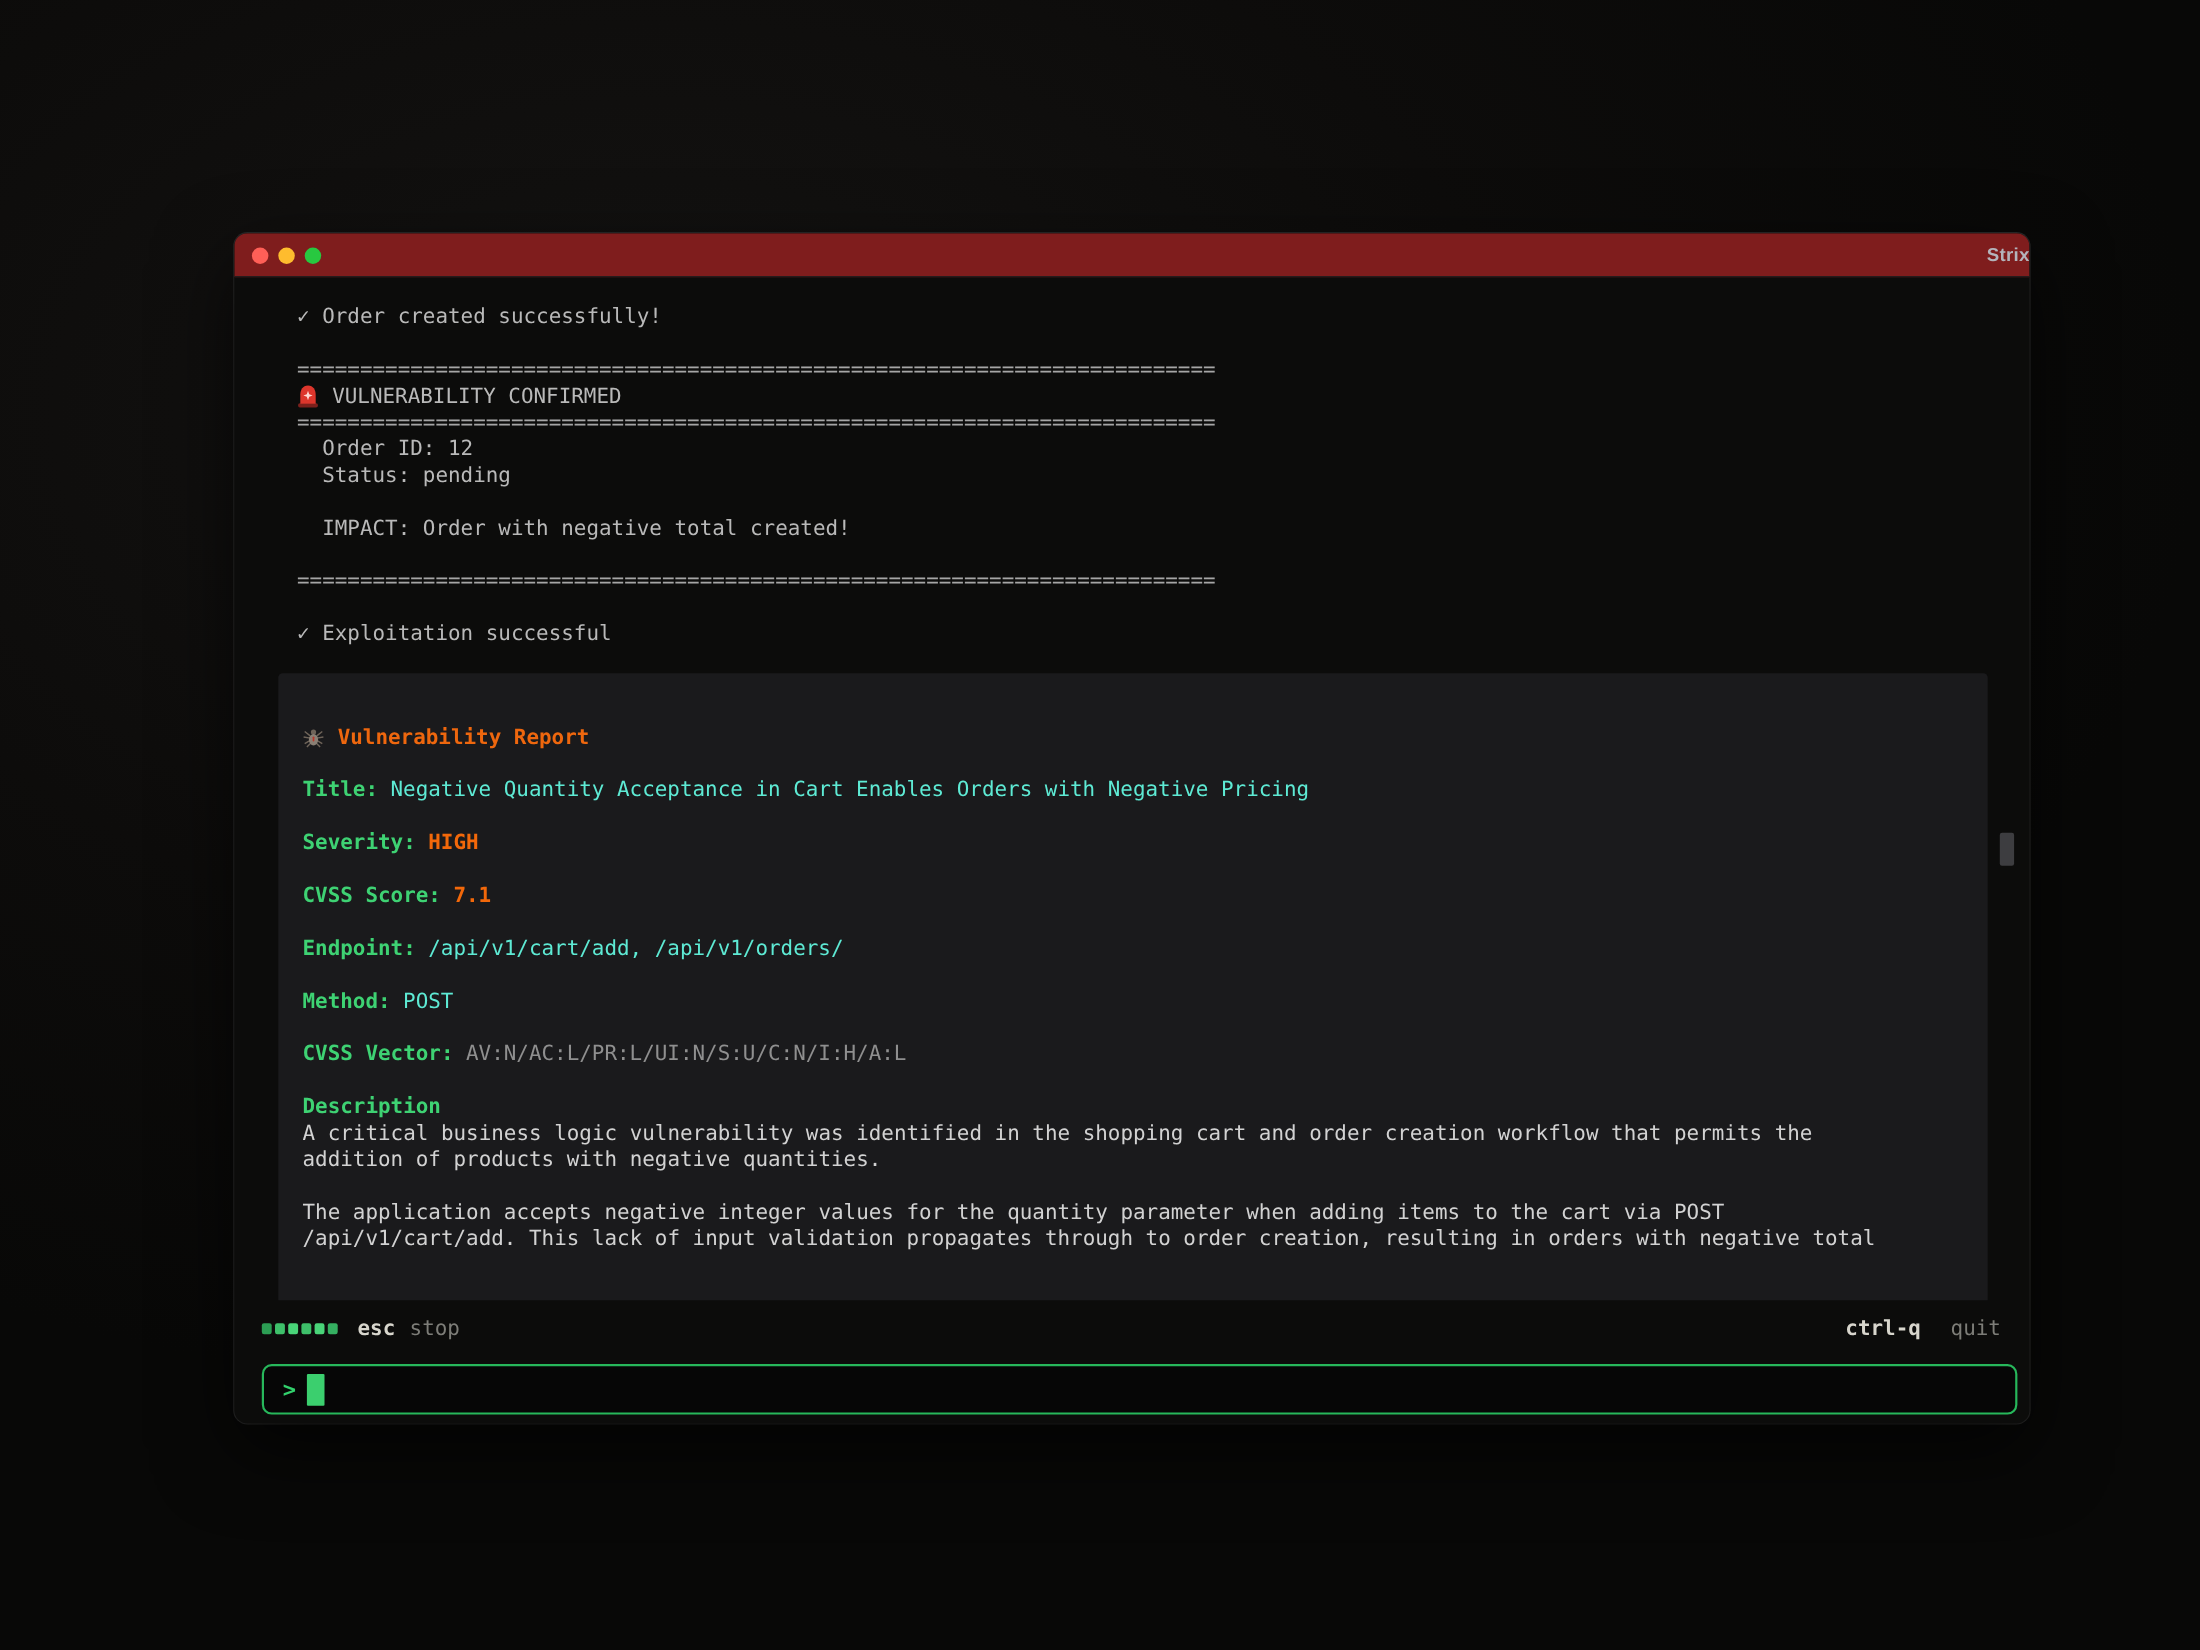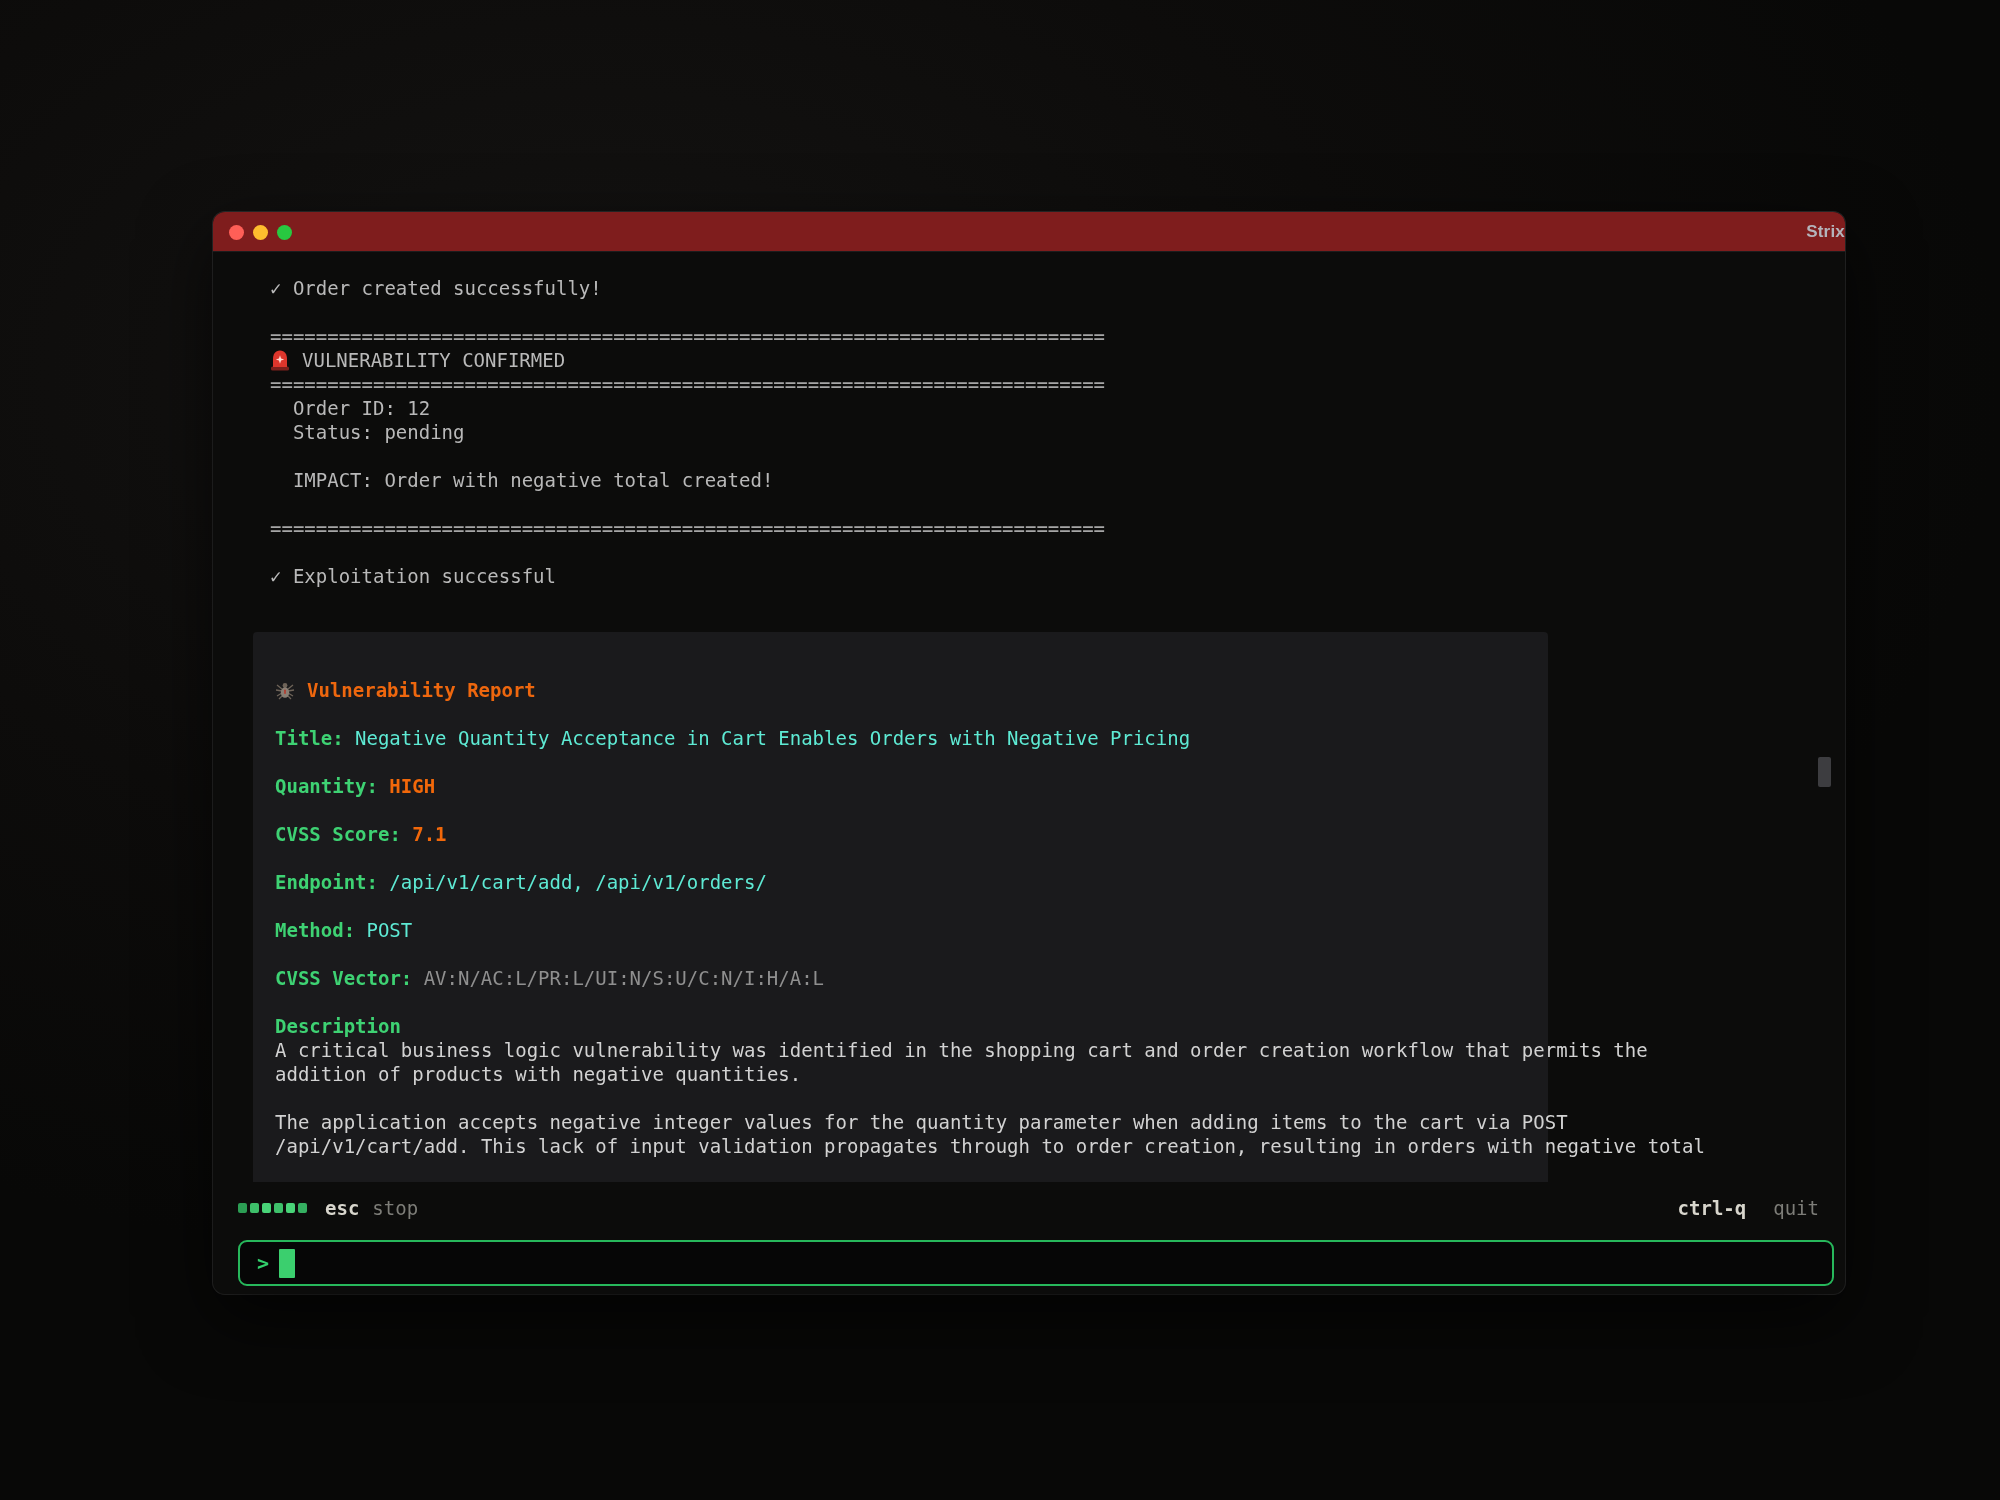--- a/index.html
+++ b/index.html
@@ -39,21 +39,21 @@
     padding-top:24px;
     font-size:19px; color:#b9b9b9;
   }
   .t-line { height:24px; line-height:24px; white-space:pre; padding-left:57px; }
   .t-line .sep { color:#a6a6a6; letter-spacing:0; }
   .confirm-line { display:flex; align-items:center; gap:12px; }
   .confirm-line svg { flex:0 0 auto; }
 
   
   .panel {
-    margin-top:20px; margin-left:40px; width:1295px;
+    margin-left:40px; width:1554px;
     background:#1a1a1c; border-radius:4px;
     padding:46px 4px 60px 22px;
   }
   .p-line { height:24px; line-height:24px; white-space:pre; }
   .report-head { display:flex; align-items:center; gap:12px; }
   .report-head .head-txt { color:#ee670e; font-weight:bold; }
   .lbl { color:#3ed273; font-weight:bold; margin-right:11.4px; }
   .val-normal { color:#5eead4; }
   .val-orange { color:#f2680a; font-weight:bold; }
   .val-dim { color:#8f8f8f; }
@@ -143,21 +143,21 @@
           <circle cx="10" cy="5.5" r="2.4" fill="#6f6459"></circle>
           <ellipse cx="10" cy="12.5" rx="4.2" ry="5.2" fill="#8a8075"></ellipse>
           <rect x="9.2" y="9.5" width="1.6" height="4.5" rx="0.8" fill="#b8372a"></rect>
         </svg>
         <span class="head-txt">Vulnerability Report</span>
       </div>
       <div class="p-line"></div>
 
       <div class="p-line"><span class="lbl">Title:</span><span class="val-normal">Negative Quantity Acceptance in Cart Enables Orders with Negative Pricing</span></div>
       <div class="p-line"></div>
-      <div class="p-line"><span class="lbl">Quantity:</span><span class="val-orange">HIGH</span></div>
+      <div class="p-line"><span class="lbl">Severity:</span><span class="val-orange">HIGH</span></div>
       <div class="p-line"></div>
       <div class="p-line"><span class="lbl">CVSS Score:</span><span class="val-orange">7.1</span></div>
       <div class="p-line"></div>
       <div class="p-line"><span class="lbl">Endpoint:</span><span class="val-normal">/api/v1/cart/add, /api/v1/orders/</span></div>
       <div class="p-line"></div>
       <div class="p-line"><span class="lbl">Method:</span><span class="val-normal">POST</span></div>
       <div class="p-line"></div>
       <div class="p-line"><span class="lbl">CVSS Vector:</span><span class="val-dim">AV:N/AC:L/PR:L/UI:N/S:U/C:N/I:H/A:L</span></div>
       <div class="p-line"></div>
 

